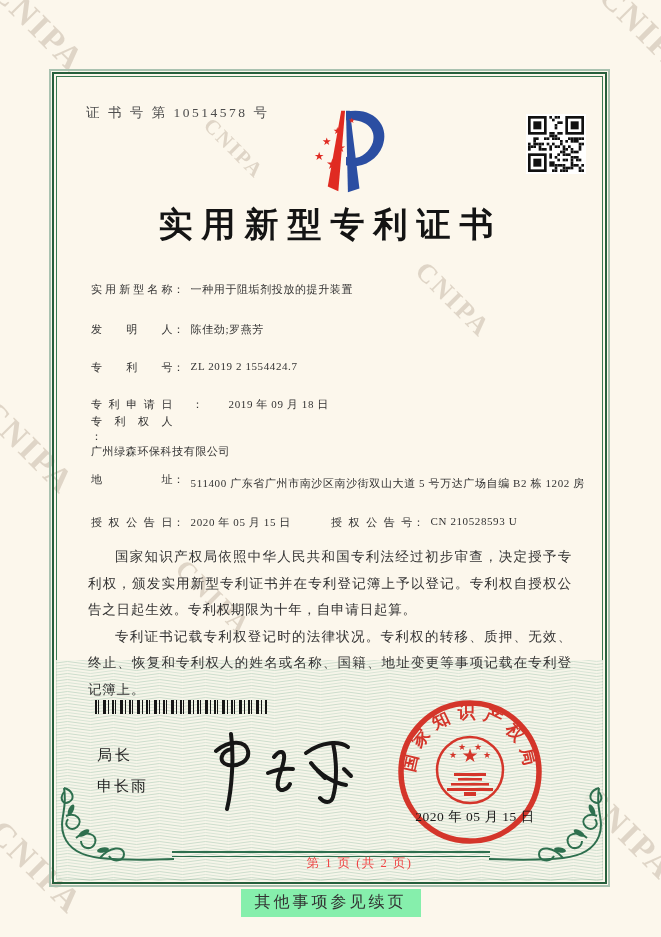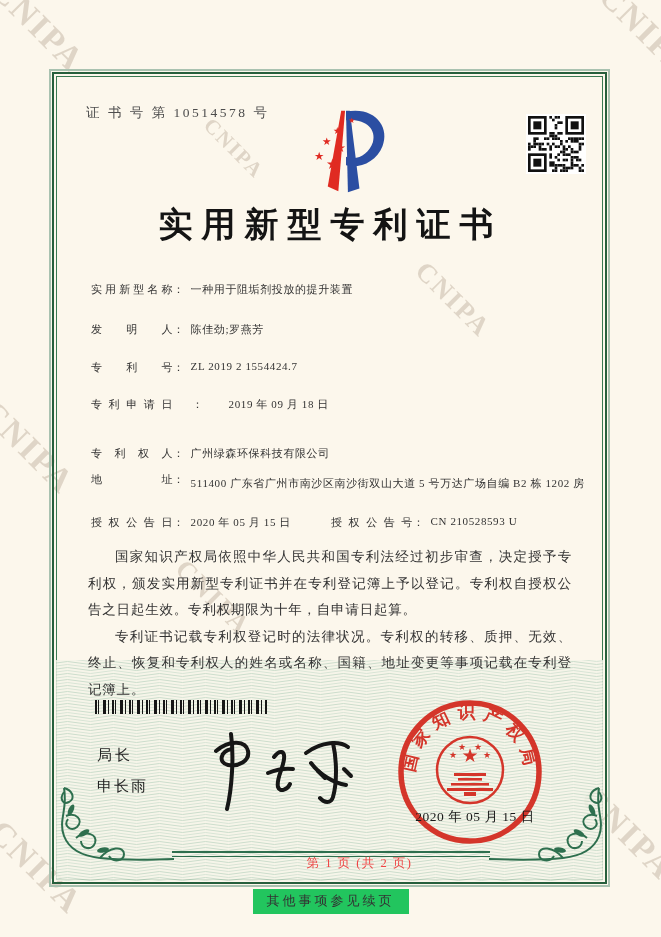--- a/index.html
+++ b/index.html
@@ -53,21 +53,21 @@
 
   .orn{position:absolute;top:786px;width:122px;height:78px;}
   .orn-left{left:56px;}
   .orn-right{left:485px;transform:scaleX(-1);}
   .orn-rule{position:absolute;left:172px;top:851px;width:318px;height:3px;
             border-top:2px solid #2e6f4e;border-bottom:1px solid #2e6f4e;}
 
   .pagenum{position:absolute;left:0;top:855px;width:661px;text-align:center;
            font-size:12.5px;color:#ef4444;letter-spacing:1.5px;padding-left:29px;}
   .footnote{position:absolute;left:0;top:889px;width:661px;text-align:center;}
-  .footnote span{display:inline-block;background:#22c55e;padding:3px 14px 4px;font-size:13px;
+  .footnote span{display:inline-block;background:#86efac;padding:3px 14px 4px;font-size:16px;
                  color:#333;letter-spacing:3px;}
 </style>
 </head>
 <body>
 
 <div class="page">
 
   <div class="wm" style="left:-20px;top:6px;font-size:34px;">CNIPA</div>
   <div class="wm" style="left:588px;top:12px;font-size:34px;">CNIPA</div>
   <div class="wm" style="left:196px;top:136px;font-size:21px;">CNIPA</div>
@@ -255,21 +255,21 @@
   <div class="row" style="top:360px;">
     <span class="flabel">专利号</span>
       <span class="fcolon">：</span>
     <span class="fvalue">ZL 2019 2 1554424.7</span>
   </div>
   <div class="row" style="top:397px;gap:19px;">
     <span class="flabel">专利申请日</span>
       <span class="fcolon">：</span>
     <span class="fvalue">2019 年 09 月 18 日</span>
   </div>
-  <div class="row" style="top:446px;">
+  <div class="row" style="top:414px;flex-direction:column;">
     <span class="flabel">专利权人</span>
       <span class="fcolon">：</span>
     <span class="fvalue">广州绿森环保科技有限公司</span>
   </div>
   <div class="row addr" style="top:472px;">
     <span class="flabel">地址</span>
       <span class="fcolon">：</span>
     <span class="fvalue">511400 广东省广州市南沙区南沙街双山大道 5 号万达广场自编 B2 栋 1202 房</span>
   </div>
   <div class="row" style="top:515px;">

